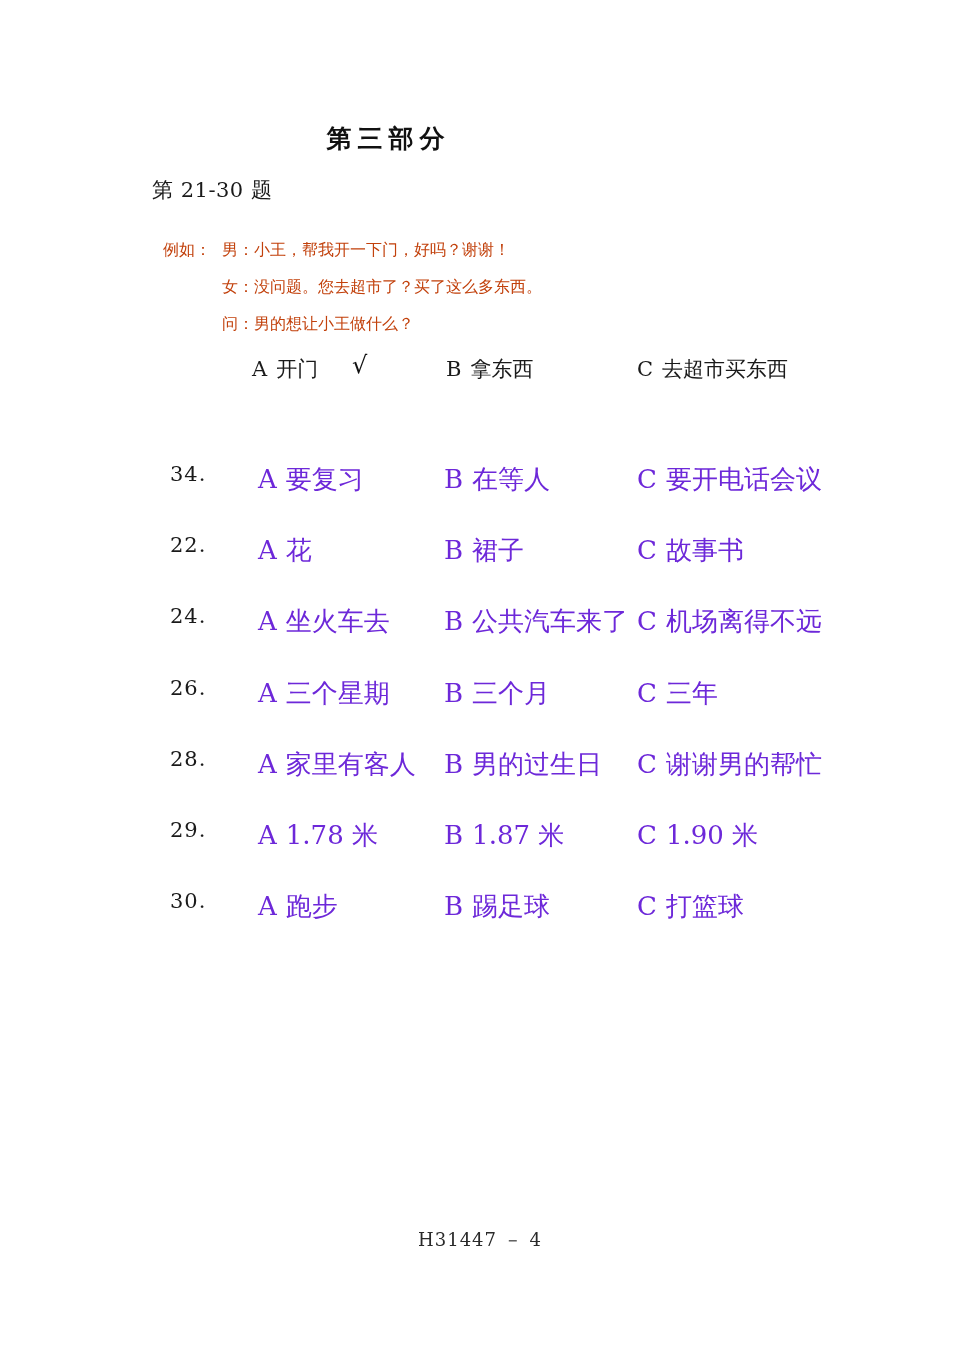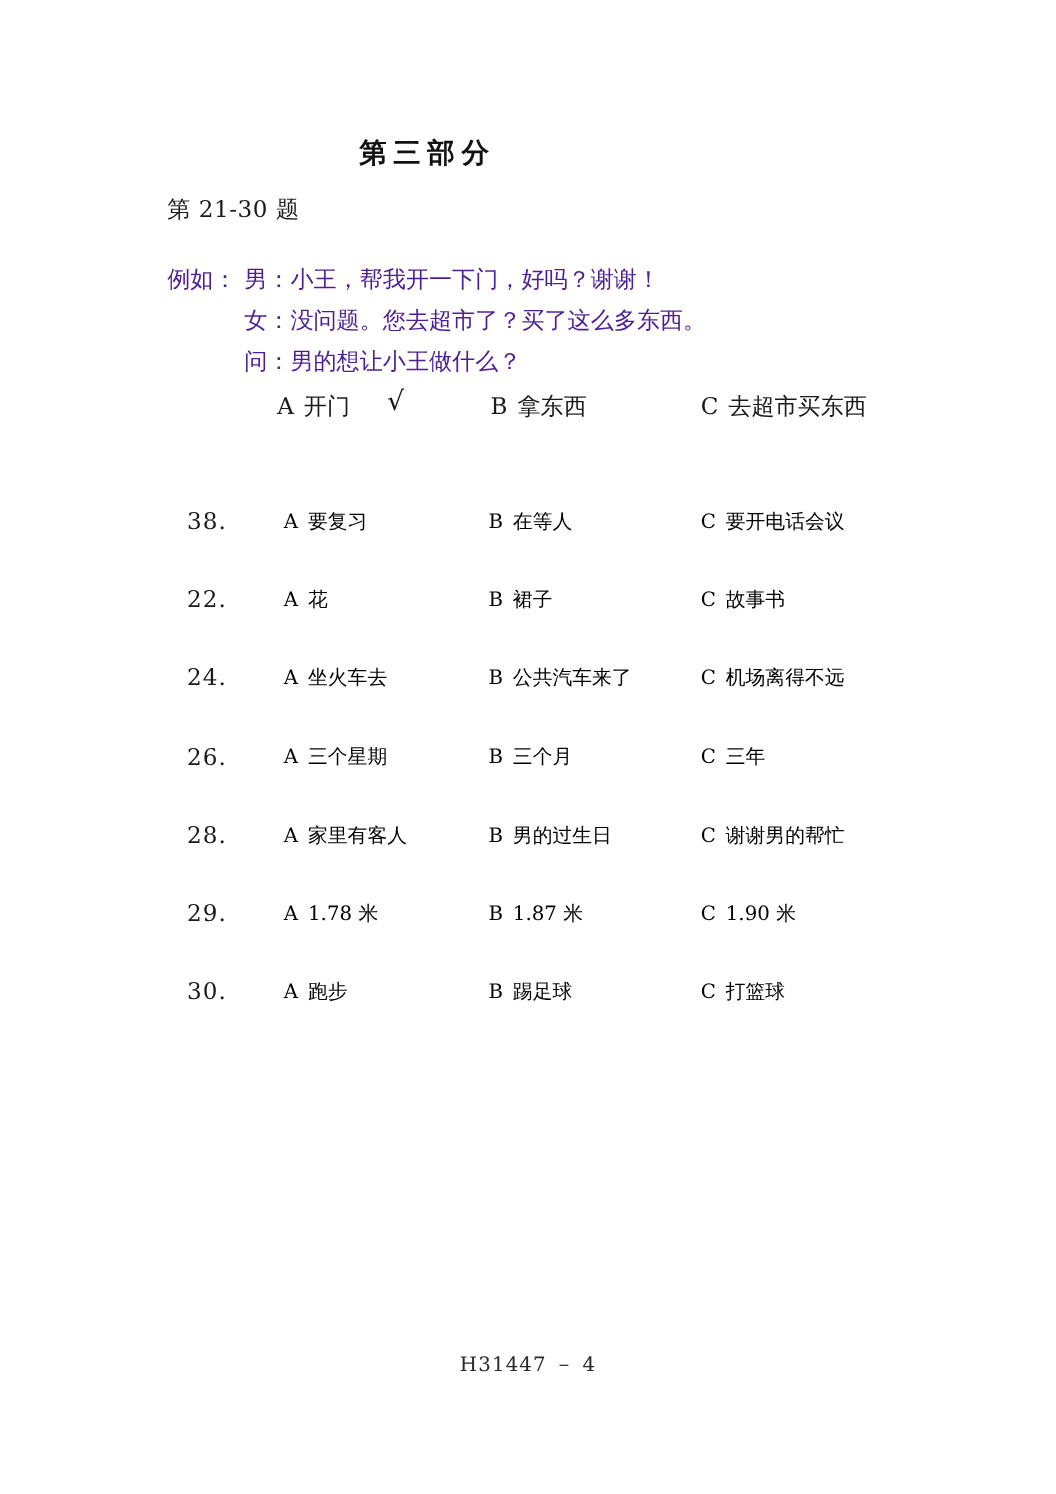--- a/index.html
+++ b/index.html
@@ -52,22 +52,23 @@
   .example {
     position: absolute;
     top: 240px;
     left: 152px;
     width: 740px;
   }
   .example-row {
     display: flex;
     align-items: baseline;
     height: 37px;
-    font-size: 21px;
-    color: #4c1d95;
+    font-size: 16px;
+    color: #c2410c;
+    text-align: center;
   }
   .example-label {
     width: 70px;
     flex: 0 0 70px;
   }
   .example-spacer {
     width: 70px;
     flex: 0 0 70px;
   }
   .example-text {
@@ -119,23 +120,23 @@
     position: absolute;
     left: 170px;
     top: 0;
     font-size: 21px;
     letter-spacing: 1px;
     color: #1a1a1a;
   }
   .q-opt {
     position: absolute;
     top: 0;
-    font-size: 18px;
+    font-size: 26px;
     white-space: nowrap;
-    color: #000000;
+    color: #6d28d9;
   }
   .q-opt .letter {
     margin-right: 9px;
   }
   .col-a { left: 258px; }
   .col-b { left: 444px; }
   .col-c { left: 637px; }
 
   
   .footer {
@@ -184,21 +185,21 @@
       <span class="letter">B</span><span>拿东西</span>
     </div>
     <div class="ex-opt ex-opt-c">
       <span class="letter">C</span><span>去超市买东西</span>
     </div>
   </div>
   <div class="check-mark">√</div>
 
   <div class="questions">
     <div class="q-row">
-      <span class="q-num">38.</span>
+      <span class="q-num">34.</span>
       <span class="q-opt col-a"><span class="letter">A</span><span>要复习</span></span>
       <span class="q-opt col-b"><span class="letter">B</span><span>在等人</span></span>
       <span class="q-opt col-c"><span class="letter">C</span><span>要开电话会议</span></span>
     </div>
     <div class="q-row">
       <span class="q-num">22.</span>
       <span class="q-opt col-a"><span class="letter">A</span><span>花</span></span>
       <span class="q-opt col-b"><span class="letter">B</span><span>裙子</span></span>
       <span class="q-opt col-c"><span class="letter">C</span><span>故事书</span></span>
     </div>

